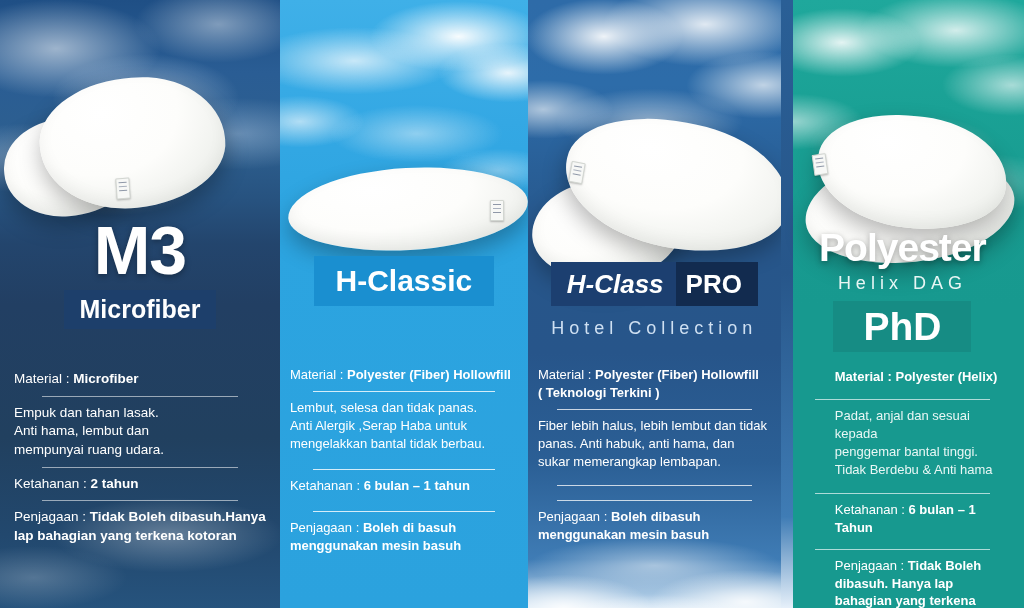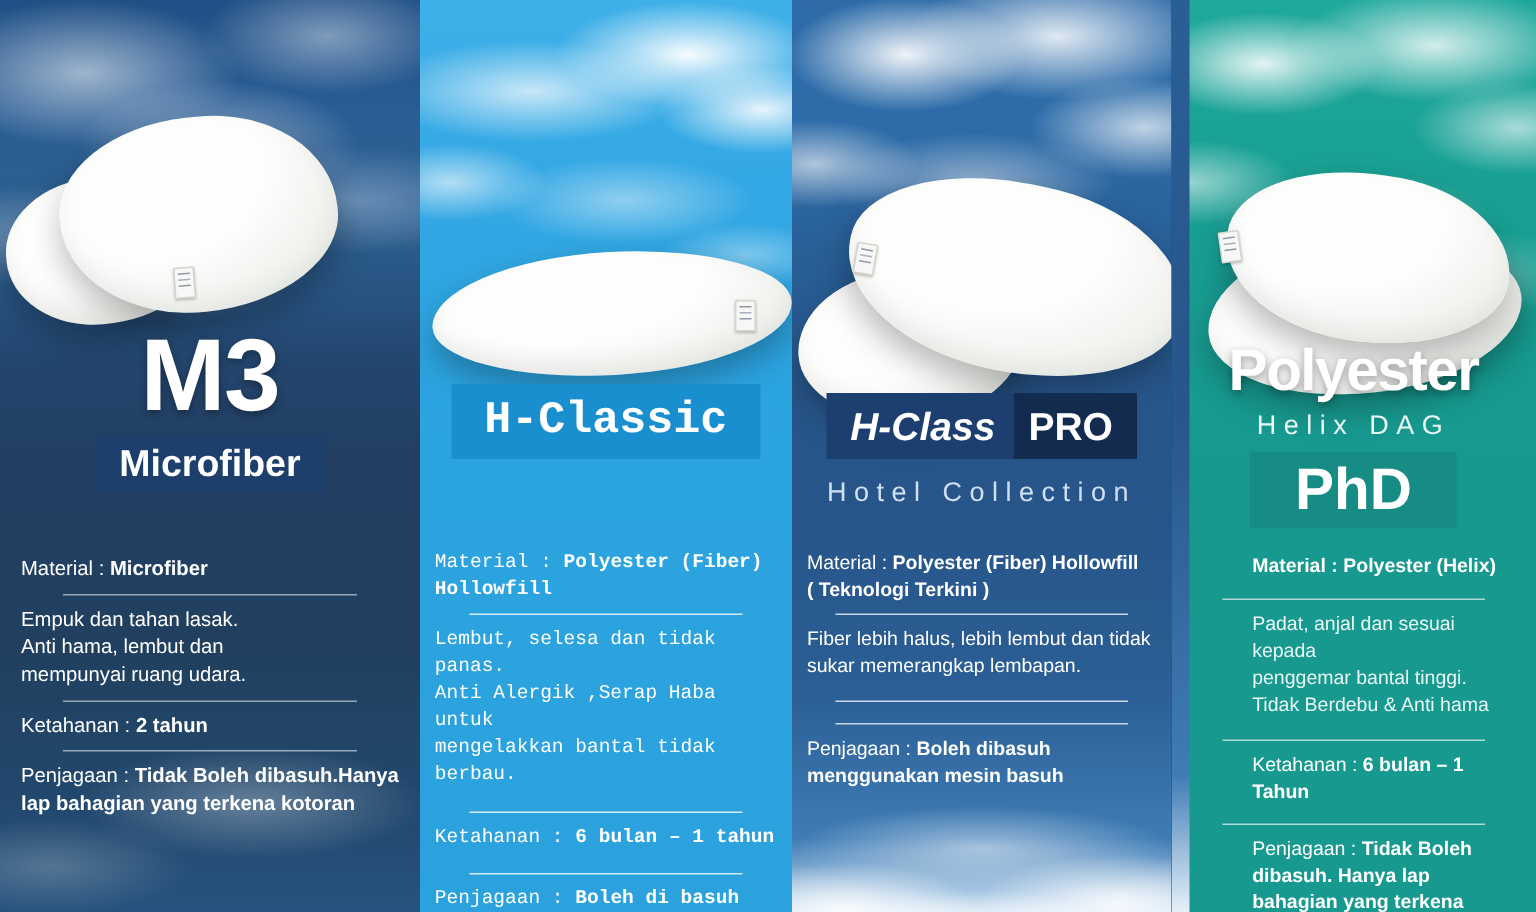--- a/index.html
+++ b/index.html
@@ -3,21 +3,21 @@
 <meta charset="utf-8">
 <style>
   * { margin:0; padding:0; box-sizing:border-box; }
   html,body { width:1024px; height:608px; overflow:hidden; }
   body { font-family:"Liberation Sans", sans-serif; background:#123a63; }
 
   .board { position:relative; width:1024px; height:608px; display:flex; }
 
   .panel { position:relative; height:608px; overflow:hidden; }
   .p1 { width:290px; }
-  .p2 { width:257px;font-family:Liberation Mono, monospace; }
+  .p2 { width:257px; }
   .p3 { width:262px; }
   .p4 { width:252px; }
 
   
   .bg { position:absolute; inset:0; }
 
   
   .bg1 { background:
       radial-gradient(ellipse 150px 70px at 20% 8%, rgba(255,255,255,.55), rgba(255,255,255,0) 70%),
       radial-gradient(ellipse 120px 55px at 78% 4%, rgba(255,255,255,.42), rgba(255,255,255,0) 70%),
@@ -215,20 +215,21 @@
 
     <div class="specs" style="top:366px; padding:0 10px">
       <div class="row">
         <span class="lbl">Material :</span>
         <span class="val">Polyester (Fiber) Hollowfill</span>
         <div class="val">(  Teknologi Terkini  )</div>
       </div>
       <div class="rule r3"></div>
       <div class="row desc">
         <div>Fiber lebih halus, lebih lembut dan tidak</div>
+        <div>panas. Anti habuk, anti hama, dan</div>
         <div>sukar memerangkap lembapan.</div>
       </div>
       <div class="rule r3" style="margin-top:14px"></div>
       <div class="rule r3" style="margin-top:14px"></div>
       <div class="row">
         <span class="lbl">Penjagaan :</span>
         <span class="val">Boleh dibasuh menggunakan mesin basuh</span>
       </div>
     </div>
   </div>

